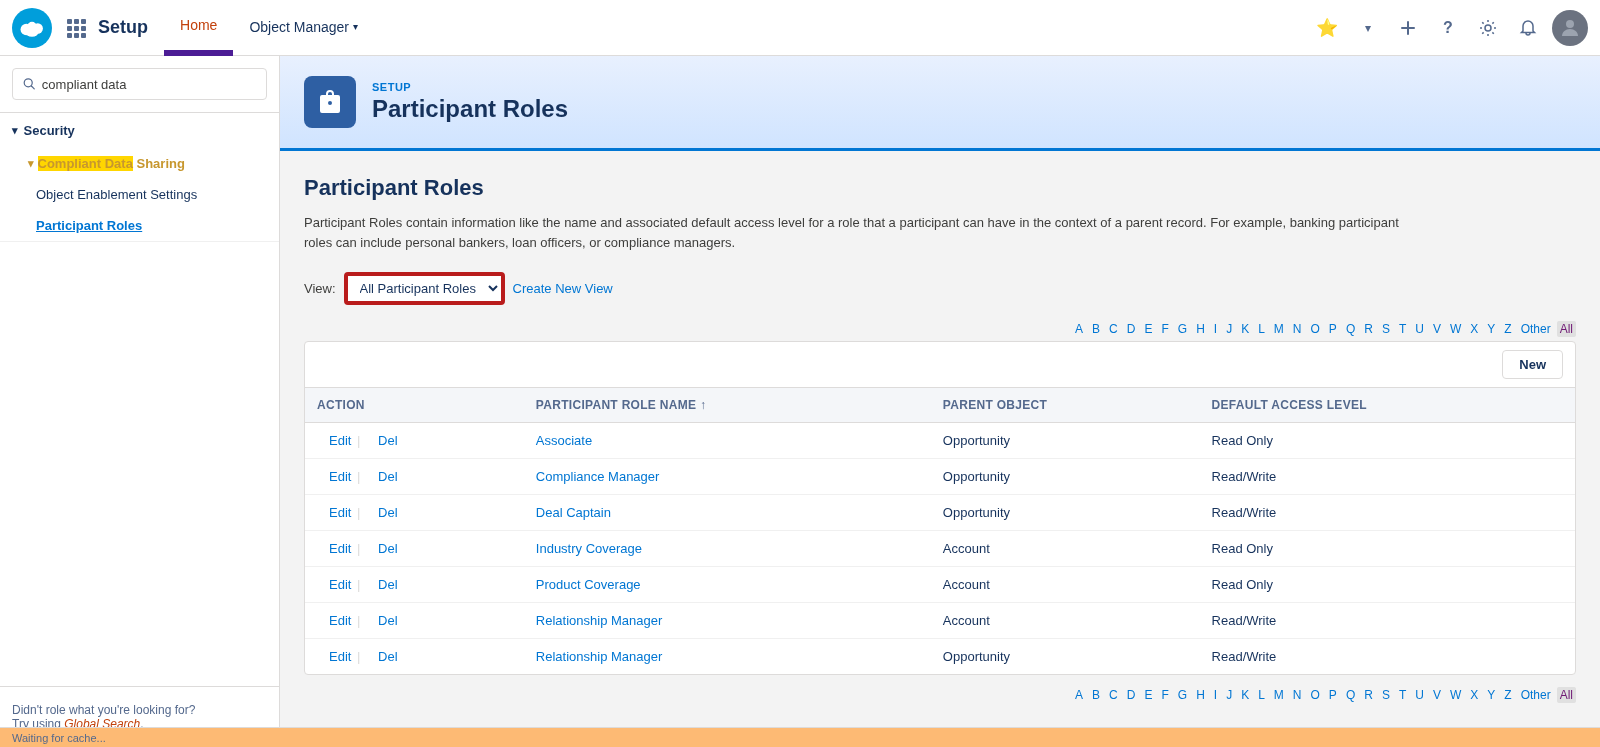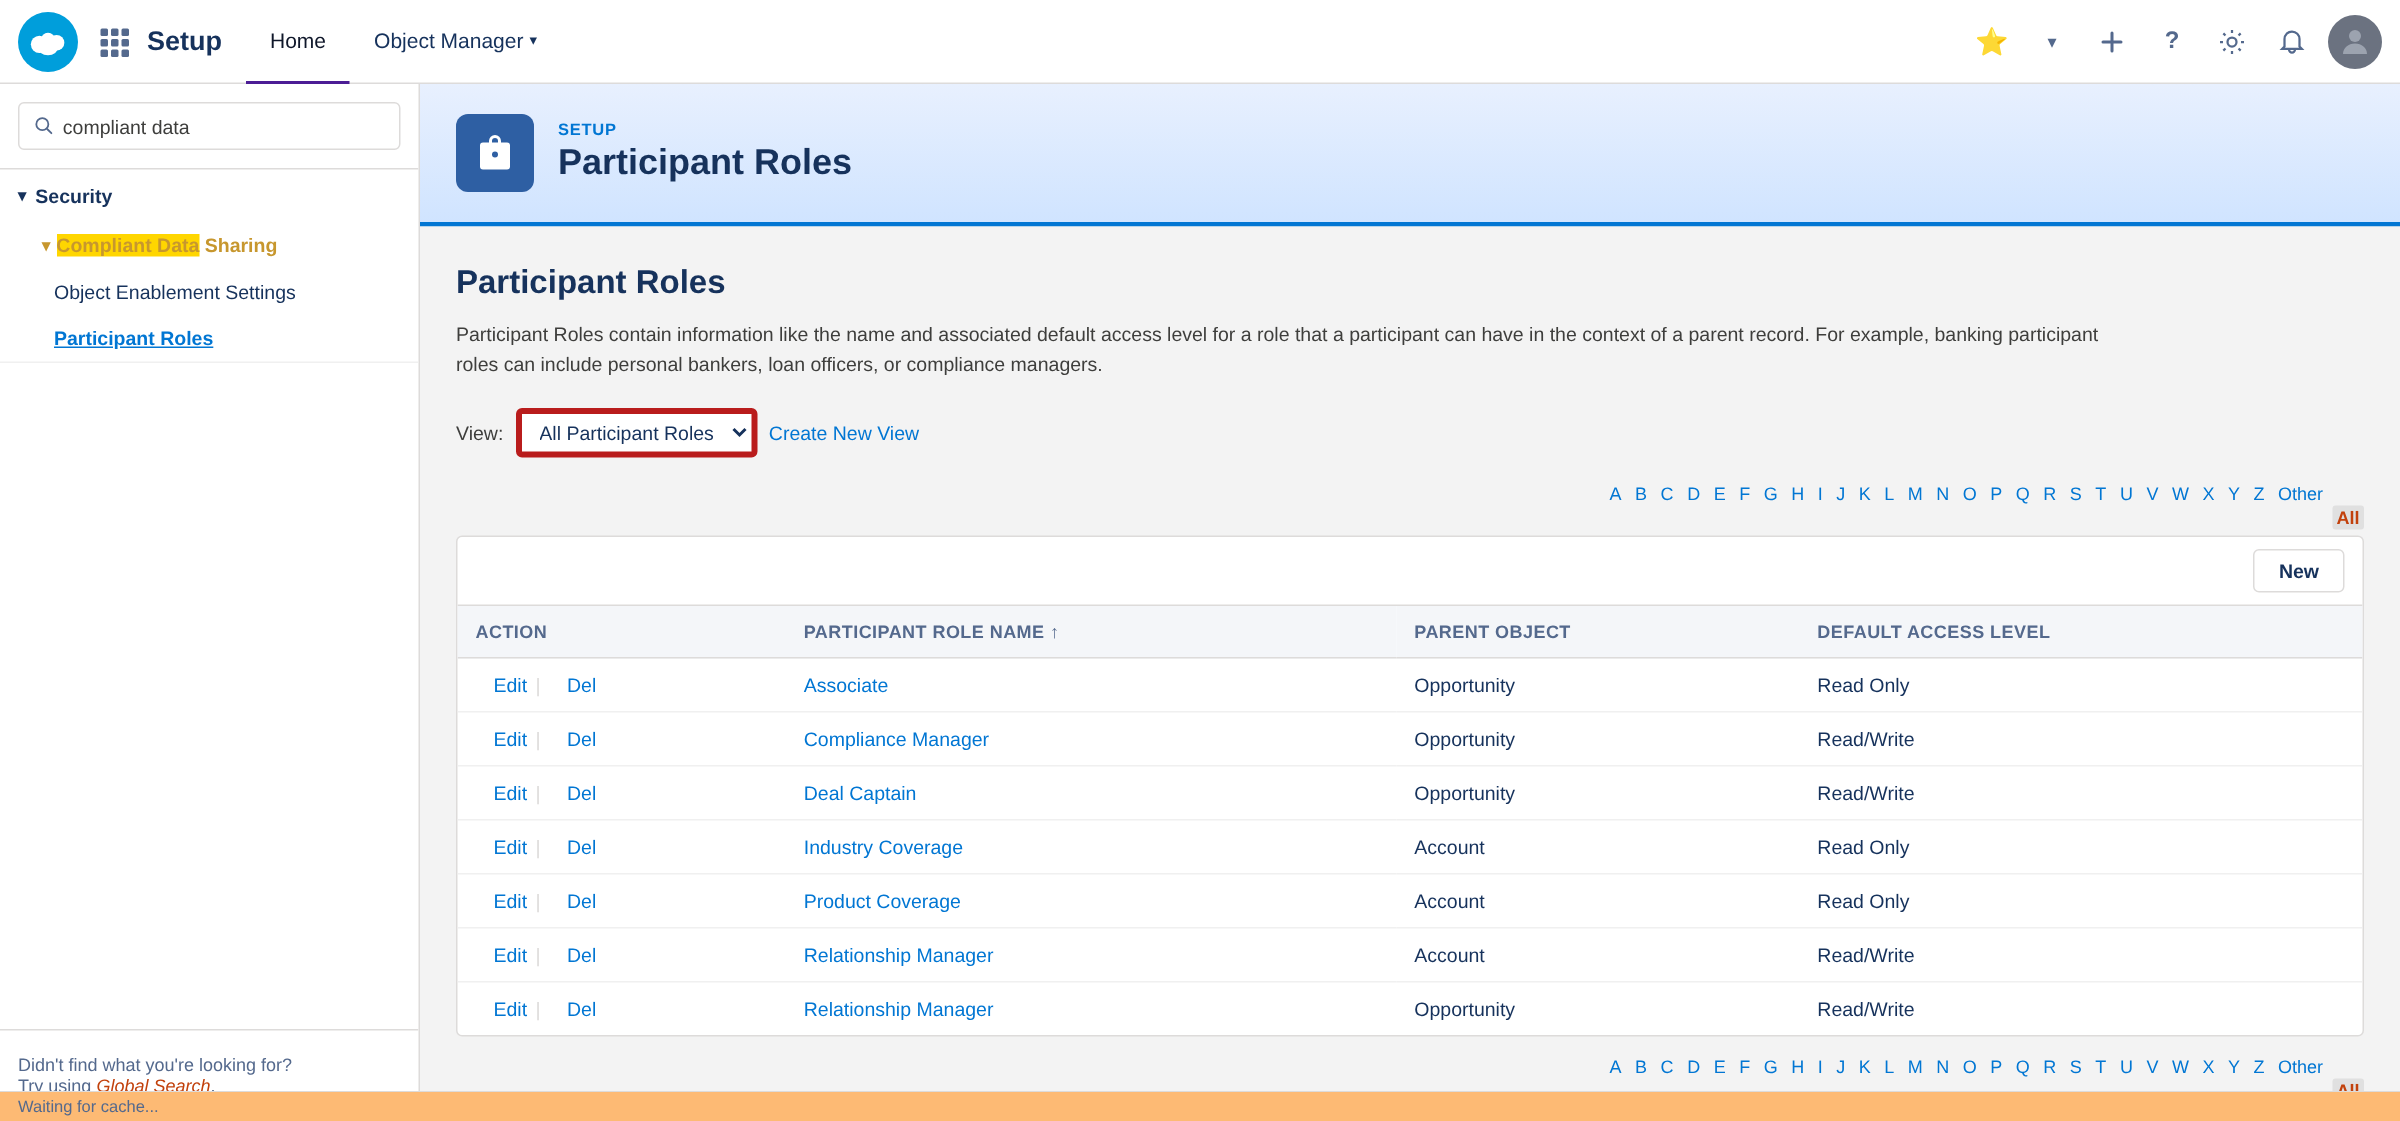--- a/index.html
+++ b/index.html
@@ -48,22 +48,22 @@
       height: 56px;
       display: flex;
       align-items: center;
       cursor: pointer;
       color: #16325c;
       font-size: 14px;
       border-bottom: 2px solid transparent;
       position: relative;
     }
     .nav-tab.active {
-      border-bottom: 2px solid #4c1d95;
-      color: #0f172a;
+      border-bottom: 6px solid #4c1d95;
+      color: #c2410c;
     }
     .nav-tab .dropdown-arrow {
       margin-left: 4px;
       font-size: 10px;
     }
     .search-bar {
       flex: 0 0 420px;
       display: flex;
       align-items: center;
       background: #f3f3f3;
@@ -289,25 +289,24 @@
       flex-wrap: wrap;
     }
     .alpha-nav a {
       font-size: 12px;
       color: #0176d3;
       text-decoration: none;
       padding: 1px 3px;
       cursor: pointer;
     }
     .alpha-nav a.active-alpha {
-      font-weight: 700;
-      color: #c2410c;
+      font-weight: 400;
+      color: #701a75;
       background: #e0e0e0;
       border-radius: 2px;
-      margin-top: 16px;
     }
 
     
     .data-table-container {
       background: #fff;
       border: 1px solid #dddbda;
       border-radius: 4px;
       overflow: hidden;
     }
     .table-action-bar {
@@ -493,21 +492,21 @@
             <span>Object Enablement Settings</span>
           </div>
           <div class="sidebar-item active">
             <span>Participant Roles</span>
           </div>
         </div>
       </div>
     </nav>
 
     <div class="sidebar-footer">
-      <span>Didn't find what you're looking for?</span><br>
+      <span>Didn't role what you're looking for?</span><br>
       <span>Try using <a>Global Search</a>.</span>
     </div>
   </aside>
 
   <main class="content-area">
 
     <div class="page-header-band">
       <div class="page-header-icon">
         <svg viewBox="0 0 30 30" fill="white">
           <path d="M15 3a4 4 0 014 4v1h4a2 2 0 012 2v14a2 2 0 01-2 2H7a2 2 0 01-2-2V10a2 2 0 012-2h4V7a4 4 0 014-4zm0 2a2 2 0 00-2 2v1h4V7a2 2 0 00-2-2zm0 9a2 2 0 100 4 2 2 0 000-4z"></path>

